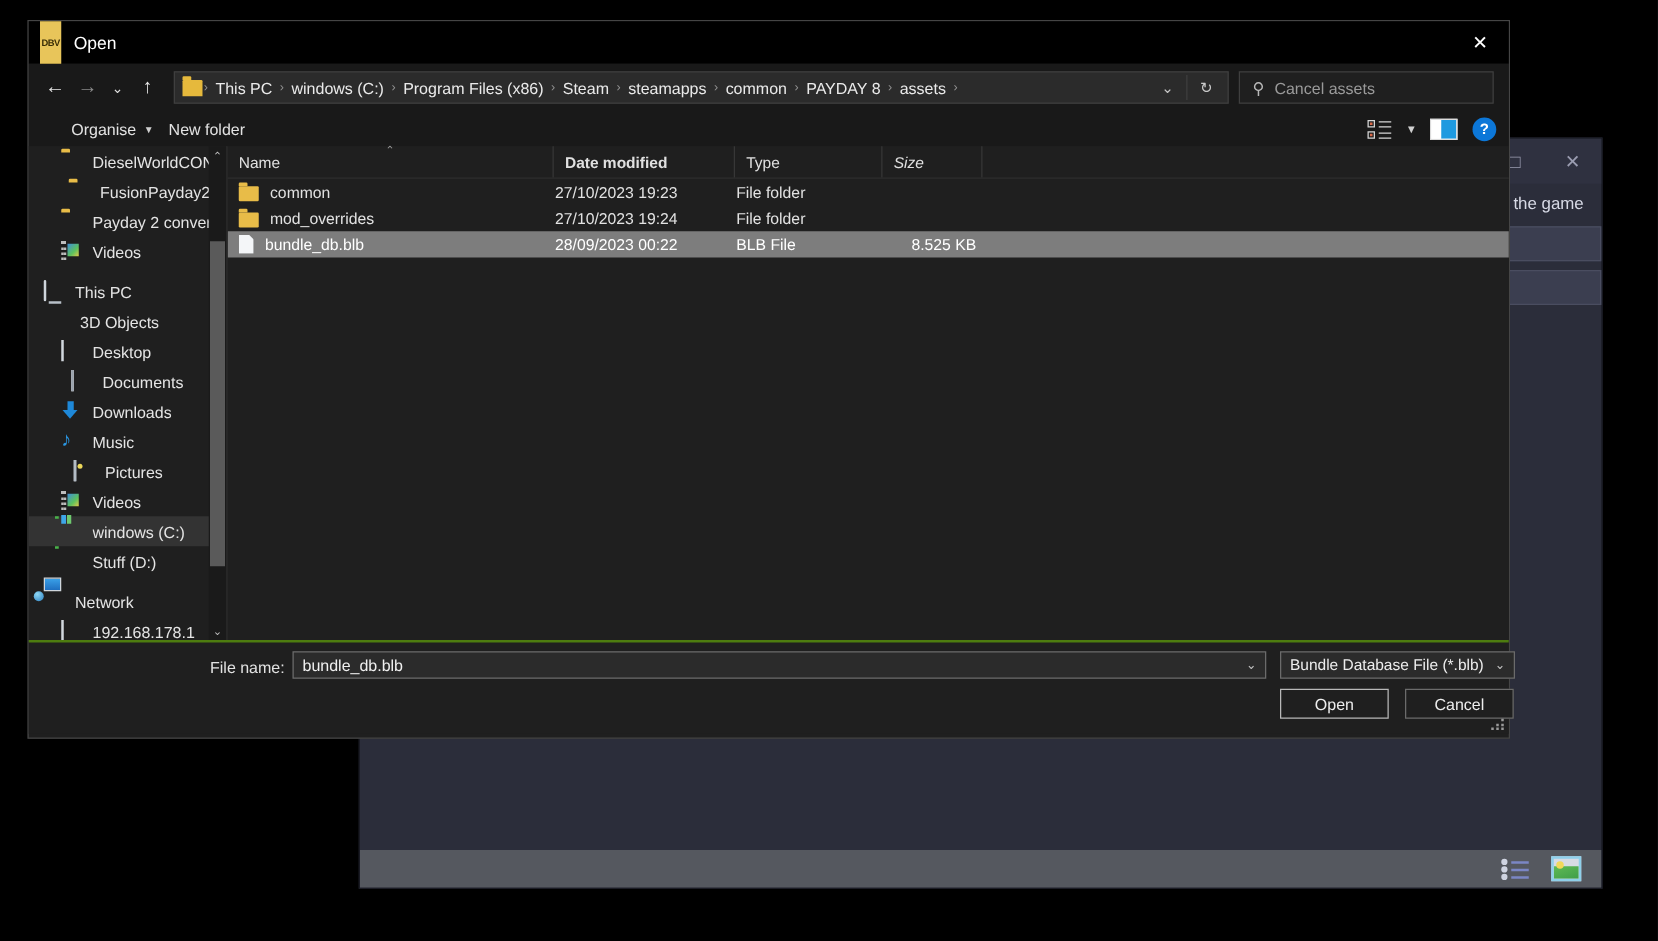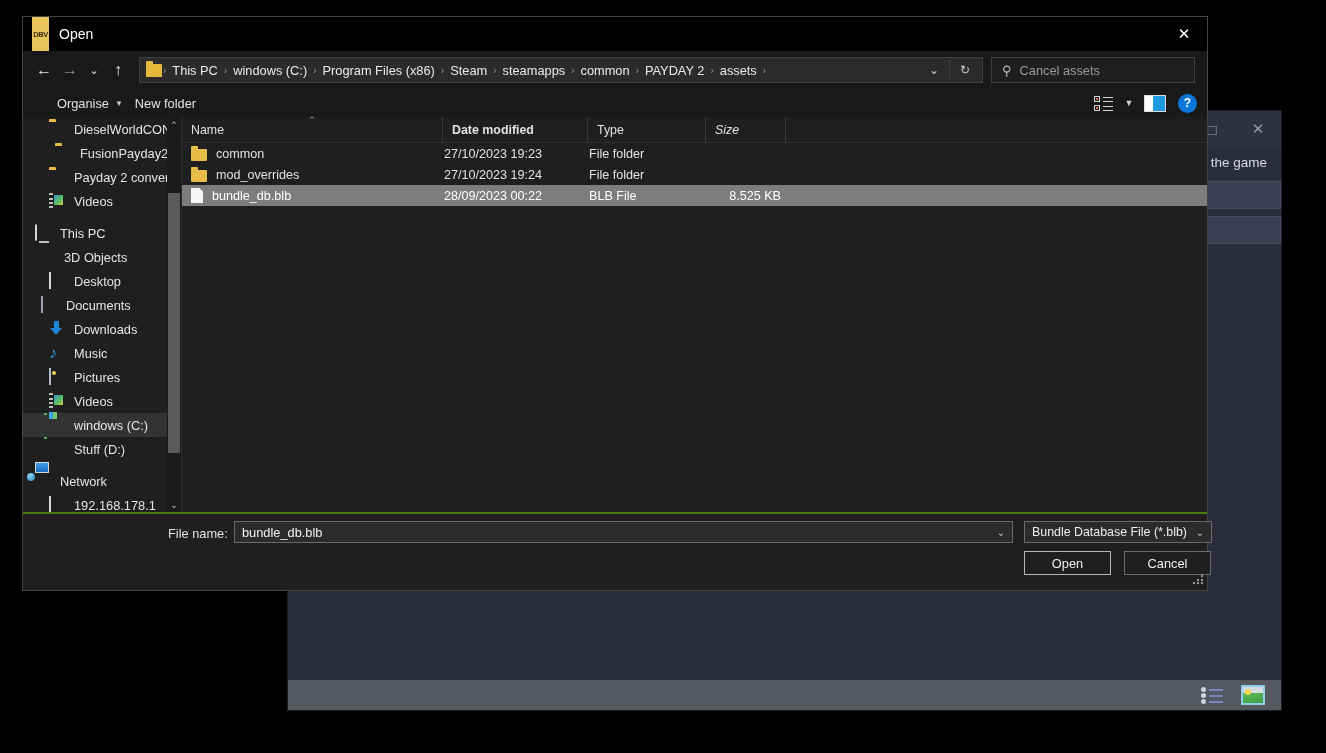--- a/index.html
+++ b/index.html
@@ -527,21 +527,21 @@
         <span class="crumb">windows (C:)</span>
         <span class="crumb-sep">›</span>
         <span class="crumb">Program Files (x86)</span>
         <span class="crumb-sep">›</span>
         <span class="crumb">Steam</span>
         <span class="crumb-sep">›</span>
         <span class="crumb">steamapps</span>
         <span class="crumb-sep">›</span>
         <span class="crumb">common</span>
         <span class="crumb-sep">›</span>
-        <span class="crumb">PAYDAY 2</span>
+        <span class="crumb">PAYDAY 8</span>
         <span class="crumb-sep">›</span>
         <span class="crumb">assets</span>
         <span class="crumb-sep">›</span>
         <span class="addr-right">
           <span class="addr-btn">⌄</span>
           <span class="addr-sep"></span>
           <span class="addr-btn">↻</span>
         </span>
       </div>
 
@@ -610,33 +610,33 @@
             <span class="lbl">This PC</span>
           </div>
           <div class="sb-item" style="padding-left:16px">
             <span class="sb-ico"><span class="ico-cube"></span></span>
             <span class="lbl">3D Objects</span>
           </div>
           <div class="sb-item" style="padding-left:26px">
             <span class="sb-ico"><span class="ico-desktop"></span></span>
             <span class="lbl">Desktop</span>
           </div>
-          <div class="sb-item" style="padding-left:18px">
+          <div class="sb-item" style="padding-left:34px">
             <span class="sb-ico"><span class="ico-doc"></span></span>
             <span class="lbl">Documents</span>
           </div>
           <div class="sb-item" style="padding-left:26px">
             <span class="sb-ico"><span class="ico-download"></span></span>
             <span class="lbl">Downloads</span>
           </div>
           <div class="sb-item" style="padding-left:26px">
             <span class="sb-ico ico-music">♪</span>
             <span class="lbl">Music</span>
           </div>
-          <div class="sb-item" style="padding-left:26px">
+          <div class="sb-item" style="padding-left:36px">
             <span class="sb-ico"><span class="ico-pic"></span></span>
             <span class="lbl">Pictures</span>
           </div>
           <div class="sb-item" style="padding-left:26px">
             <span class="sb-ico"><span class="ico-film"></span></span>
             <span class="lbl">Videos</span>
           </div>
           <div class="sb-item sel" style="padding-left:26px">
             <span class="sb-ico"><span class="ico-drive win"></span></span>
             <span class="lbl">windows (C:)</span>

